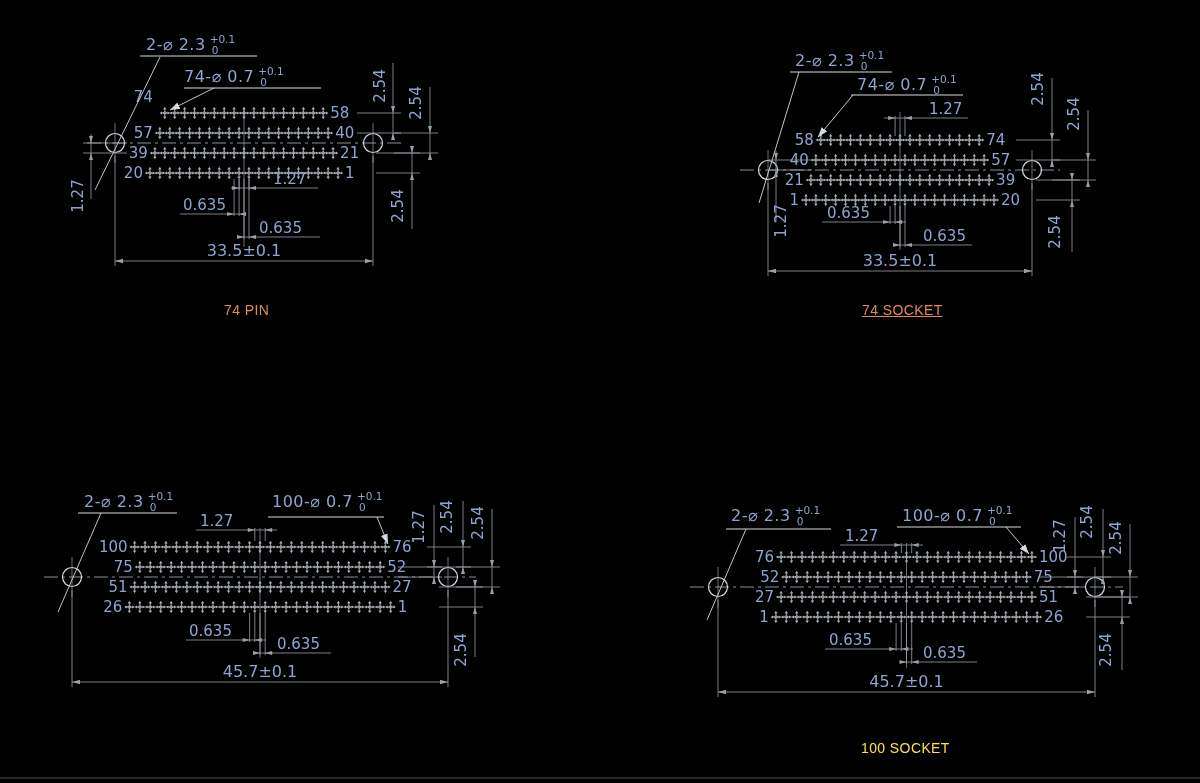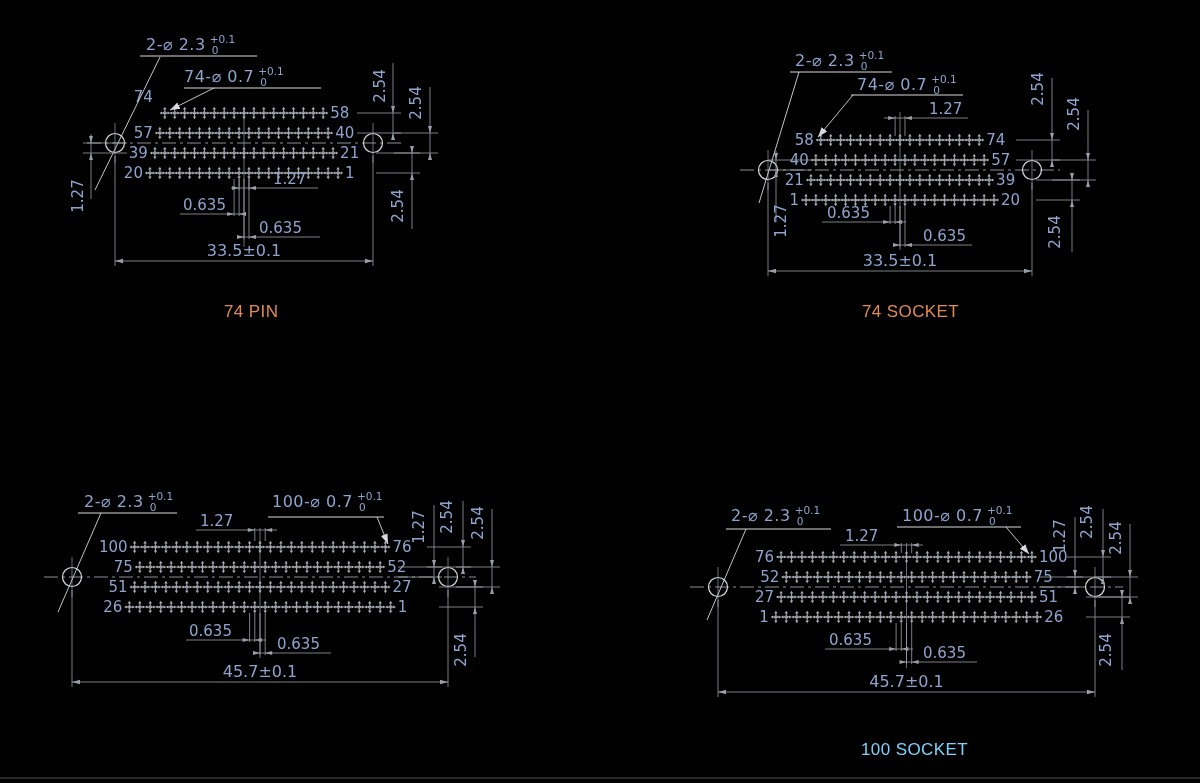--- a/index.html
+++ b/index.html
@@ -1,19 +1,19 @@
 <!DOCTYPE html>
 <html><head>
 <meta charset="utf-8">
 <style>
   html,body{margin:0;padding:0;background:#000;}
   .canvas{position:relative;width:1200px;height:783px;background:#000;overflow:hidden;
           font-family:"Liberation Sans",sans-serif;}
   .canvas svg{position:absolute;left:0;top:0;}
-  .caption{position:absolute;font-size:17px;letter-spacing:.4px;white-space:nowrap;}
+  .caption{position:absolute;font-size:14px;letter-spacing:.4px;white-space:nowrap;}
   .cap-0{left:224px;top:302px}
   .cap-1{left:862px;top:302px}
   .cap-2{left:224px;top:733px}
   .cap-3{left:861px;top:740px}
   .bottom-rule{position:absolute;left:0;top:777px;width:1200px;height:2px;background:#26272b;}
 </style>
 </head>
 <body>
 
 <div class="canvas">
@@ -687,17 +687,17 @@
         <text x="1111" y="650" fill="#8ea4ce" font-size="15" font-family="&quot;DejaVu Sans&quot;,&quot;Liberation Sans&quot;,sans-serif" text-anchor="middle" transform="rotate(-90 1111 650)">2.54</text>
         <line x1="718" y1="600" x2="718" y2="697" stroke="#9aa0a8" stroke-width="0.8"></line>
         <line x1="1095" y1="600" x2="1095" y2="697" stroke="#9aa0a8" stroke-width="0.8"></line>
         <line x1="718" y1="692" x2="1095" y2="692" stroke="#9aa0a8" stroke-width="0.8"></line>
         <polygon points="718,692 726,689.8 726,694.2" fill="#9aa0a8"></polygon>
         <polygon points="1095,692 1087,689.8 1087,694.2" fill="#9aa0a8"></polygon>
         <text x="906.5" y="687" fill="#8ea4ce" font-size="16" font-family="&quot;DejaVu Sans&quot;,&quot;Liberation Sans&quot;,sans-serif" text-anchor="middle">45.7±0.1</text>
       </g>
     </svg>
   <div class="caption cap-0" style="color: rgb(225, 138, 82);">74 PIN</div>
-  <div class="caption cap-1" style="color: rgb(225, 138, 82);">74 SOCKET</div>
+  <div class="caption cap-1" style="color: rgb(225, 138, 82); text-decoration: underline;">74 SOCKET</div>
   <div class="caption cap-2" style="color: rgb(225, 138, 82); margin-top: 47px;">100 PIN</div>
-  <div class="caption cap-3" style="color: #7dd3fc; text-align: center;">100 SOCKET</div>
+  <div class="caption cap-3" style="color: #fde047; text-align: center;">100 SOCKET</div>
   <div class="bottom-rule"></div>
 </div>
 
 </body></html>

